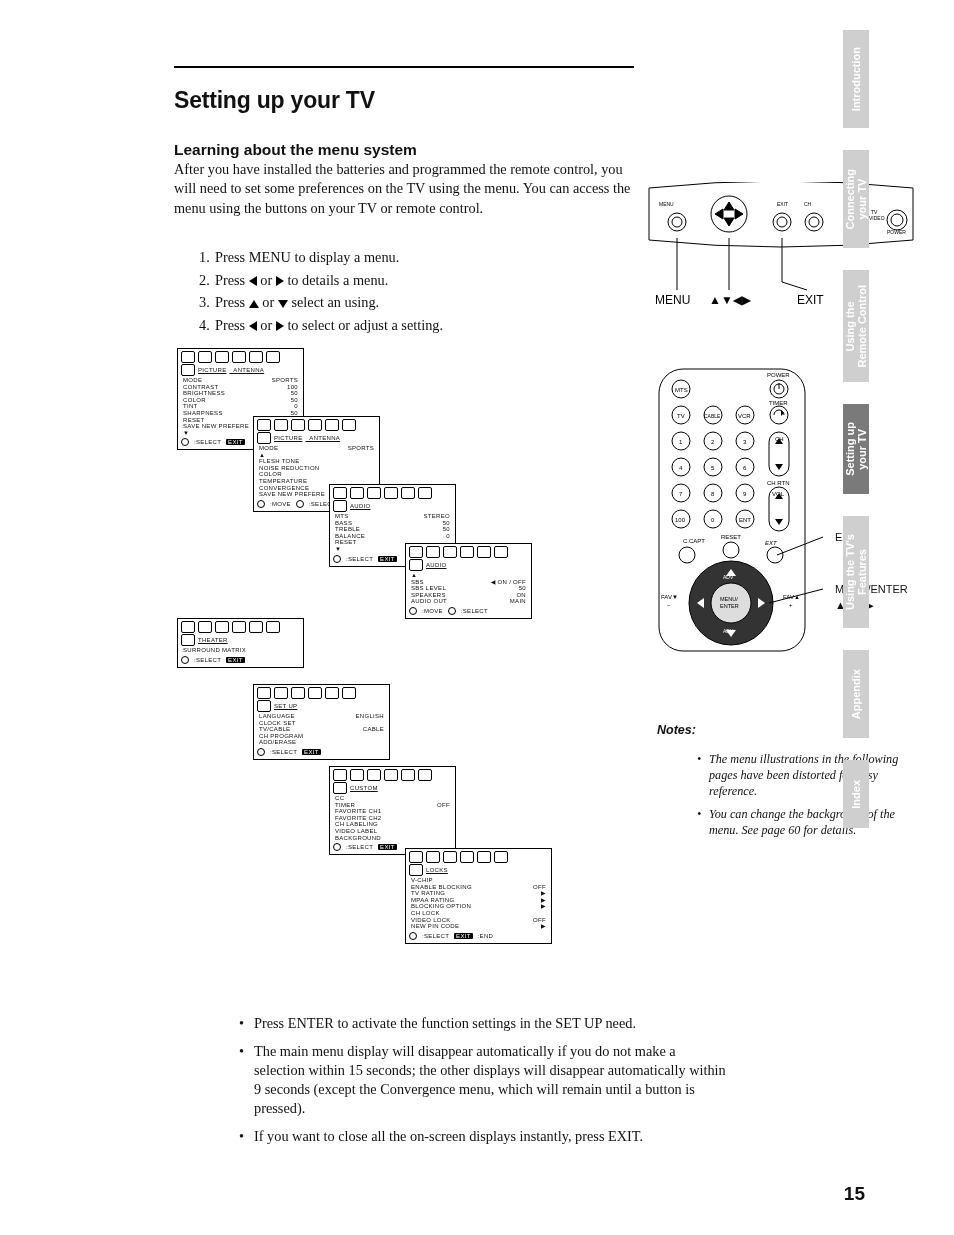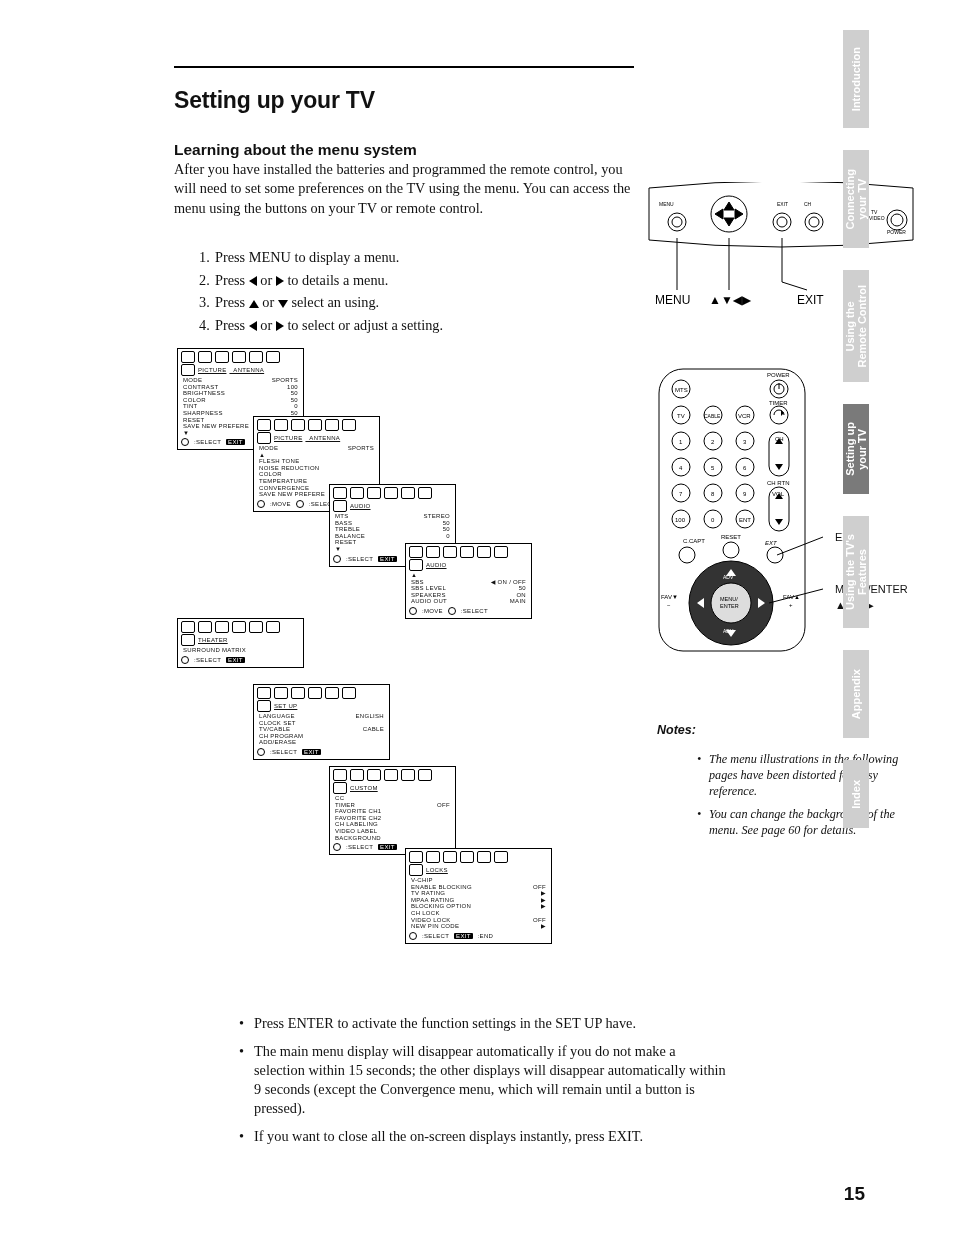--- a/index.html
+++ b/index.html
@@ -412,21 +412,21 @@
         <div class="foot">
           <span class="dot"></span>
           <span>:SELECT</span>
           <span class="ex">EXIT</span>
           <span> :END</span>
         </div>
       </div>
   </div>
 
   <ul class="bul-list">
-    <li>Press ENTER to activate the function settings in the SET UP have.</li>
+    <li>Press ENTER to activate the function settings in the SET UP need.</li>
     <li>The main menu display will disappear automatically if you do not make a selection within 15 seconds; the other displays will disappear automatically within 9 seconds (except the Convergence menu, which will remain until a button is pressed).</li>
     <li>If you want to close all the on-screen displays instantly, press EXIT.</li>
   </ul>
 
   <div class="tvpanel">
     <svg viewBox="0 0 268 130">
       <g stroke="#000" stroke-width="1" fill="none" font-family="Helvetica,Arial">
         <path d="M2 6 Q134 -8 266 6 L266 58 Q134 72 2 58 Z"></path>
         <circle cx="30" cy="40" r="9"></circle>
           <circle cx="30" cy="40" r="5"></circle>

